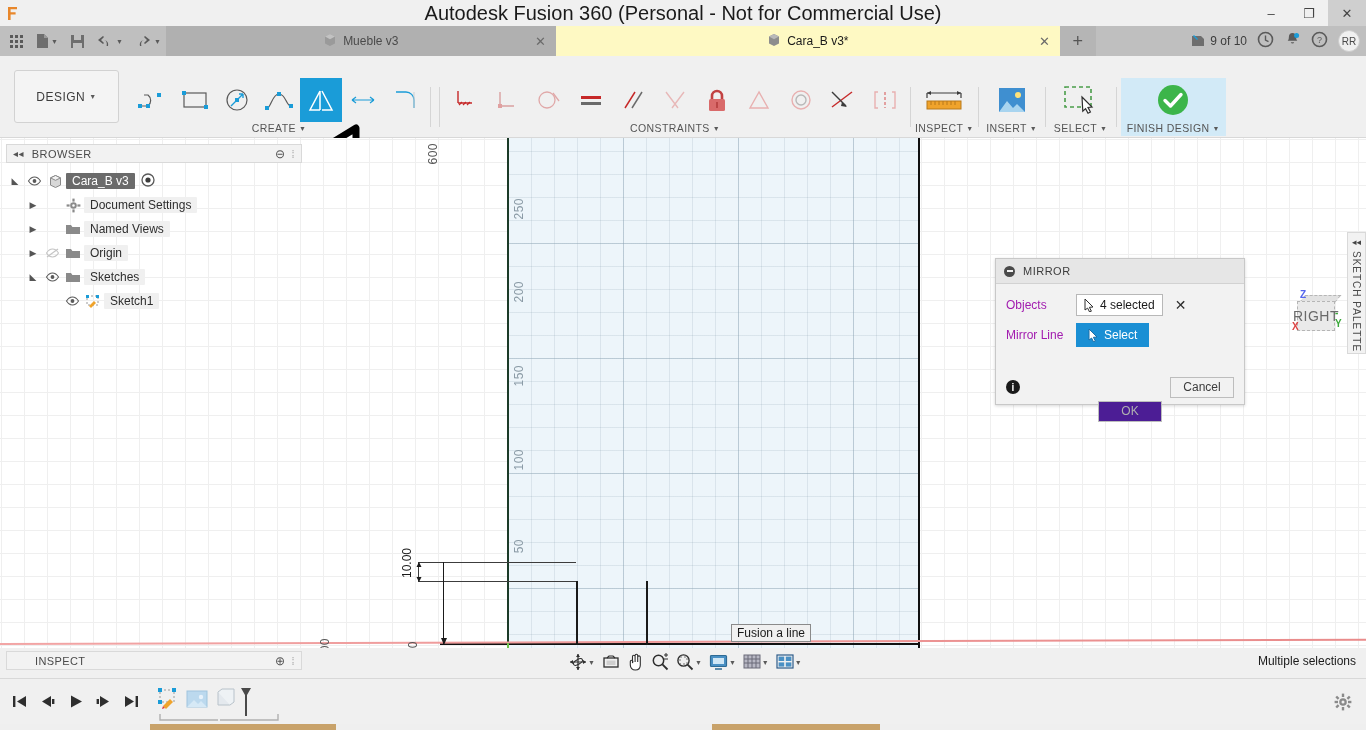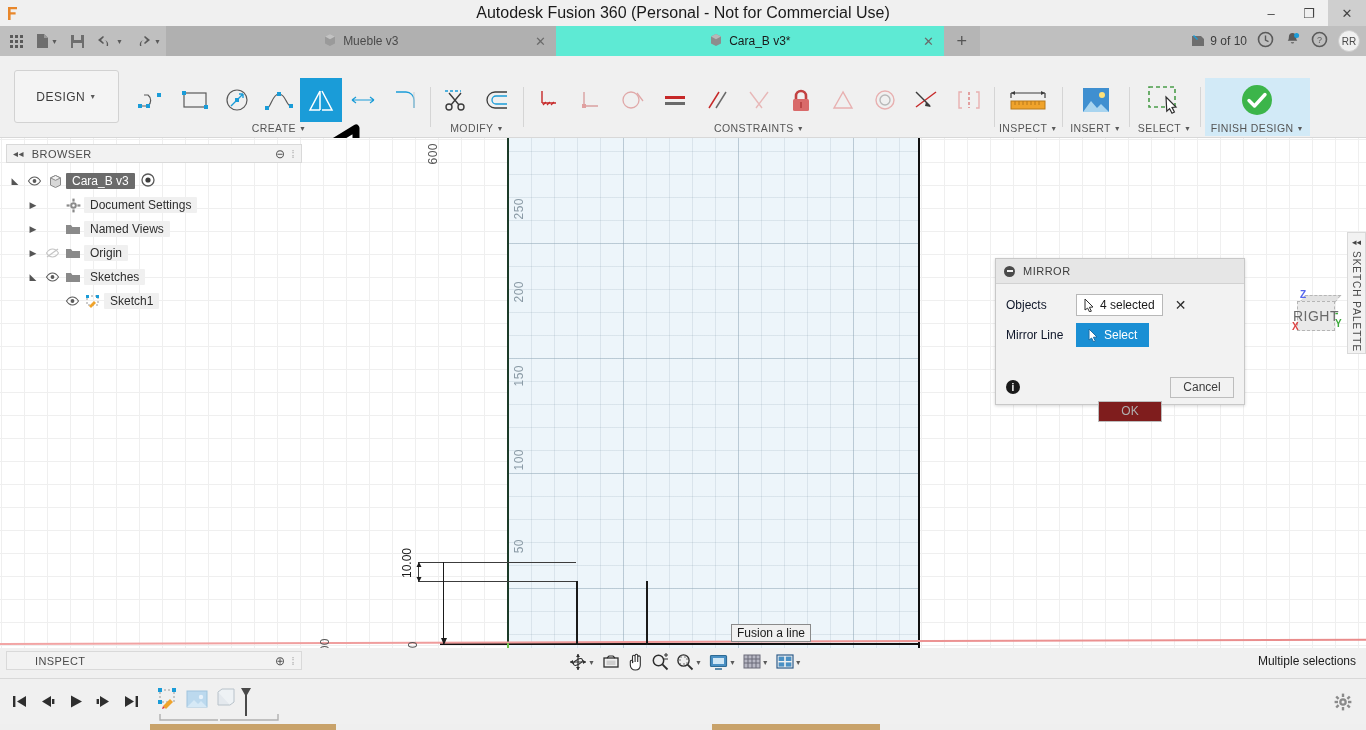--- a/index.html
+++ b/index.html
@@ -18,21 +18,21 @@
     position:absolute; left:0; top:0; width:1366px; height:26px;
     background:#f0f0f0;
     display:flex; align-items:center;
   }
   .tb-logo {
     width:26px; height:26px; display:flex; align-items:center; justify-content:center;
   }
   .tb-logo svg { display:block; }
   .tb-title {
     position:absolute; left:0; right:0; text-align:center;
-    font-size:16px; color:#1a1a1a; line-height:26px;
+    font-size:20px; color:#1a1a1a; line-height:26px;
   }
   .tb-winbtns { position:absolute; right:0; top:0; height:26px; display:flex; }
   .winbtn { width:38px; height:26px; display:flex; align-items:center; justify-content:center;
             font-size:13px; color:#444; }
   .winbtn.close { background:#cfcfcf; }
 
   
   .tabrow {
     position:absolute; left:0; top:26px; width:1366px; height:30px;
     background:#bfbfbf;
@@ -41,21 +41,21 @@
   .qat { display:flex; align-items:center; height:30px; padding-left:4px; gap:2px; }
   .qat-btn {
     height:26px; display:flex; align-items:center; gap:2px; padding:0 5px; color:#5a5a5a;
   }
   .caret { font-size:7px; color:#5a5a5a; line-height:1; }
   .doctab {
     height:30px; display:flex; align-items:center; justify-content:center;
     position:relative; font-size:12px; gap:6px;
   }
   .doctab.inactive { background:#b0b0b0; color:#4a4a4a; width:390px; }
-  .doctab.active { background:#5eead4; color:#1a1a1a; width:388px; }
+  .doctab.active { background:#fef9c3; color:#1a1a1a; width:504px; }
   .doctab .tabx { position:absolute; right:10px; font-size:13px; color:#6a6a6a; }
   .cubeicon { display:inline-block; }
   .plustab { width:36px; height:30px; display:flex; align-items:center; justify-content:center;
              background:#b5b5b5; color:#555; font-size:18px; }
   .tabright { margin-left:auto; display:flex; align-items:center; height:30px; padding-right:6px; gap:10px; }
   .jobs { display:flex; align-items:center; gap:4px; color:#3c3c3c; font-size:12px; }
   .avatar {
     width:22px; height:22px; border-radius:50%; background:#f0f0f0; border:1px solid #cdcdcd;
     display:flex; align-items:center; justify-content:center; font-size:10px; color:#4a4a4a;
   }
@@ -192,41 +192,41 @@
   }
   .mirror-head {
     height:20px; background:#e6e6e6; border-bottom:1px solid #d2d2d2;
     display:flex; align-items:center; gap:8px; padding:12px 8px;
     font-size:11px; color:#3c3c3c; letter-spacing:.5px;
   }
   .minus { width:11px; height:11px; border-radius:50%; background:#4a4a4a;
            display:flex; align-items:center; justify-content:center; }
   .minus:after { content:""; width:6px; height:1.5px; background:#f2f2f2; }
   .mrow { display:flex; align-items:center; padding:0 10px; height:30px; gap:8px; }
-  .mlabel { width:62px; font-size:12px; color:#0f172a; }
+  .mlabel { width:62px; font-size:12px; color:#a21caf; }
   .mfield {
     background:#fff; border:1px solid #b8b8b8; height:22px; min-width:84px;
     display:flex; align-items:center; gap:5px; padding:0 7px; font-size:12px; color:#1a1a1a;
   }
   .mbtn-blue {
     background:#1a8fd4; color:#fff; height:24px; display:flex; align-items:center;
     gap:5px; padding:0 12px; font-size:12px;
   }
   .mx { font-size:14px; color:#2e2e2e; margin-left:4px; }
   .mfoot {
     position:absolute; left:0; bottom:0; width:100%; height:34px;
     display:flex; align-items:center; padding:0 10px; gap:8px;
   }
   .infoi { width:14px; height:14px; border-radius:50%; background:#1a1a1a; color:#fff;
            font-size:10px; display:flex; align-items:center; justify-content:center; font-weight:bold; }
   .mbtn {
     height:21px; min-width:64px; border:1px solid #bdbdbd; background:#f2f2f2;
     display:flex; align-items:center; justify-content:center; font-size:12px; color:#3c3c3c;
   }
-  .mbtn.disabled { color:#b0b0b0; background:#7f1d1d;margin-top:48px; }
+  .mbtn.disabled { color:#b0b0b0; background:#4c1d95;margin-top:48px; }
   .mfoot .sp { margin-left:auto; }
 
   
   .navbar {
     position:absolute; left:566px; top:650px; height:24px;
     display:flex; align-items:center; gap:1px; z-index:30;
   }
   .navitem { display:flex; align-items:center; gap:1px; padding:0 3px; height:22px; }
 
   
@@ -434,42 +434,20 @@
           </div>
         </div>
         <div class="gname">
           <span>CREATE</span>
           <span class="caret">▼</span>
         </div>
       </div>
 
       <div class="gsep"></div>
 
-      <div class="group">
-        <div class="grow">
-          <div class="tool">
-            <svg width="34" height="26" viewBox="0 0 34 26">
-                <path d="M6 4h16" stroke="#1a9cd8" stroke-width="1.4" stroke-dasharray="3 2" fill="none"></path>
-              <path d="M10 6l10 12M22 6L12 18" stroke="#3c3c3c" stroke-width="1.4" fill="none"></path>
-              <circle cx="10" cy="20" r="3" fill="none" stroke="#3c3c3c" stroke-width="1.4"></circle>
-              <circle cx="22" cy="20" r="3" fill="none" stroke="#3c3c3c" stroke-width="1.4"></circle>
-              </svg>
-          </div>
-          <div class="tool">
-            <svg width="34" height="26" viewBox="0 0 34 26">
-                <path d="M26 5H14a8 8 0 000 16h12" fill="none" stroke="#3c3c3c" stroke-width="1.3"></path>
-              <path d="M26 9H15a4 4 0 000 8h11" fill="none" stroke="#1a9cd8" stroke-width="1.3"></path>
-              </svg>
-          </div>
-        </div>
-        <div class="gname">
-          <span>MODIFY</span>
-          <span class="caret">▼</span>
-        </div>
-      </div>
 
       <div class="gsep"></div>
 
       <div class="group">
         <div class="grow">
           <div class="tool">
             <svg width="34" height="26" viewBox="0 0 34 26">
                 <path d="M10 4v12M10 16h14" stroke="#c62828" stroke-width="1.4" fill="none"></path>
               <path d="M11 18l3-3M15 18l3-3M19 18l3-3" stroke="#c62828" stroke-width="1.2" fill="none"></path>
               </svg>

